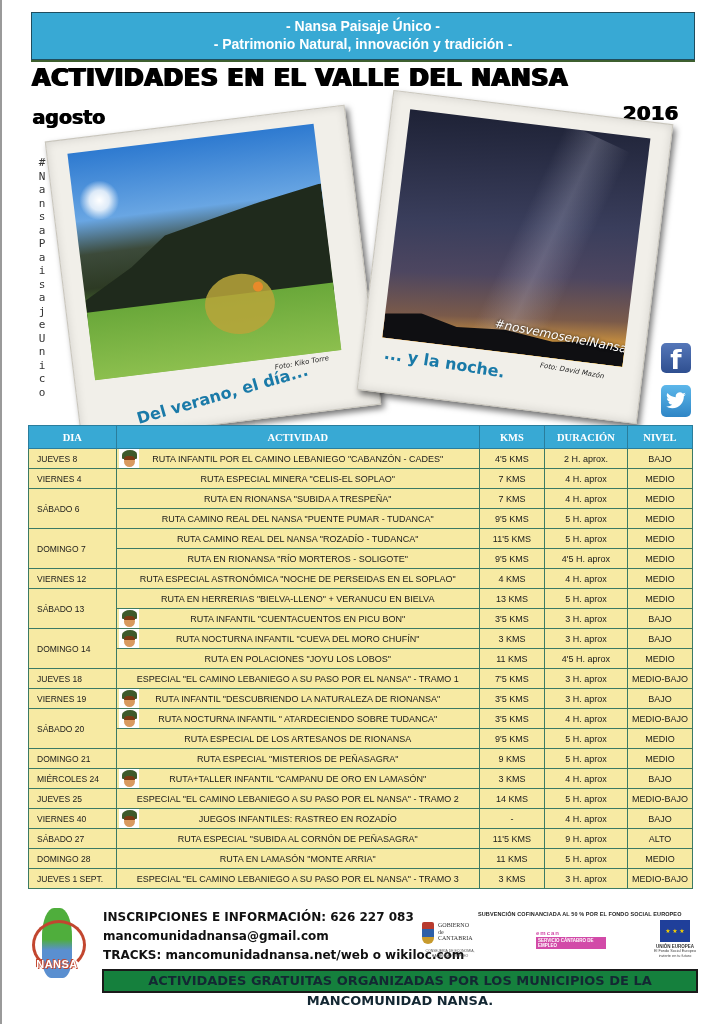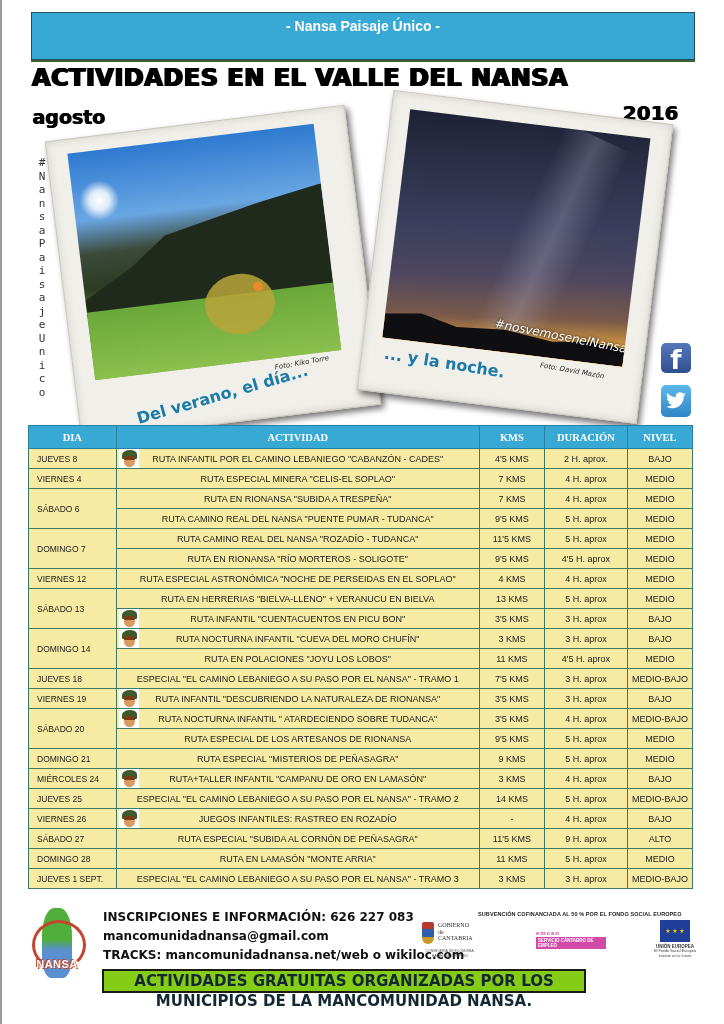--- a/index.html
+++ b/index.html
@@ -100,32 +100,33 @@
   .gob .t { position: absolute; left: 18px; top: 0; font-family: "Liberation Serif", serif; font-size: 6px; line-height: 6.5px; color: #333; }
   .gob .sub { position: absolute; left: 0; top: 27px; font-size: 3.5px; color:#555; line-height: 4.5px; width: 60px; text-align:center; }
   .emcan { position: absolute; left: 536px; top: 930px; width: 70px; }
   .emcan .top { font-size: 6px; color: #d24aa8; font-weight: bold; letter-spacing: 1px; }
   .emcan .bar { background: #d24aa8; color: #fff; font-size: 4.5px; font-weight: bold; padding: 1px 2px; margin-top: 1px; }
   .eu { position: absolute; left: 650px; top: 920px; width: 50px; text-align: center; }
   .eu .flag { width: 30px; height: 22px; background: #1f3f9a; margin: 0 auto; position: relative; color: #f5d000; font-size: 6px; line-height: 22px; }
   .eu .n { font-size: 4.5px; font-weight: bold; color: #333; margin-top: 2px; }
   .eu .s { font-size: 3.8px; color: #444; line-height: 4.5px; }
   .footer-bar {
-    position: absolute; left: 102px; top: 969px; width: 484px; height: 24px;
-    background: #84cc16; border: 2px solid #1a1a1a; box-sizing: border-box;
-    text-align: center; font-family: "DejaVu Sans", sans-serif; font-size: 15px; line-height: 20px; color: #142833; font-weight: 600;
+    position: absolute; left: 102px; top: 969px; width: 596px; height: 24px;
+    background: #15803d; border: 2px solid #1a1a1a; box-sizing: border-box;
+    text-align: center; font-family: "DejaVu Sans", sans-serif; font-size: 13px; line-height: 20px; color: #142833; font-weight: 600;
   }
 </style>
 </head>
 <body>
 
 <div class="left-rule"></div>
 
 <div class="banner">
   <div class="l1">- Nansa Paisaje Único -</div>
+  <div class="l2">- Patrimonio Natural, innovación y tradición -</div>
 </div>
 
 <div class="main-title">ACTIVIDADES EN EL VALLE DEL NANSA</div>
 <div class="month">agosto</div>
 <div class="year">2016</div>
 <div class="vert-hashtag">#NansaPaisajeUnico</div>
 
 <div class="polaroid p1">
   <div class="photo">
     <div class="mountain"></div>
@@ -305,21 +306,21 @@
         <td>BAJO</td>
       </tr>
       <tr>
         <td class="day" rowspan="1">JUEVES 25</td>
         <td><span>ESPECIAL "EL CAMINO LEBANIEGO A SU PASO POR EL NANSA" - TRAMO 2</span></td>
         <td>14 KMS</td>
         <td>5 H. aprox</td>
         <td>MEDIO-BAJO</td>
       </tr>
       <tr>
-        <td class="day" rowspan="1">VIERNES 26</td>
+        <td class="day" rowspan="1">VIERNES 40</td>
         <td><span class="kid-icon">
             <span class="hat"></span>
             <span class="face"></span>
             <span class="hair"></span>
           </span><span>JUEGOS INFANTILES: RASTREO EN ROZADÍO</span></td>
         <td>-</td>
         <td>4 H. aprox</td>
         <td>BAJO</td>
       </tr>
       <tr>

